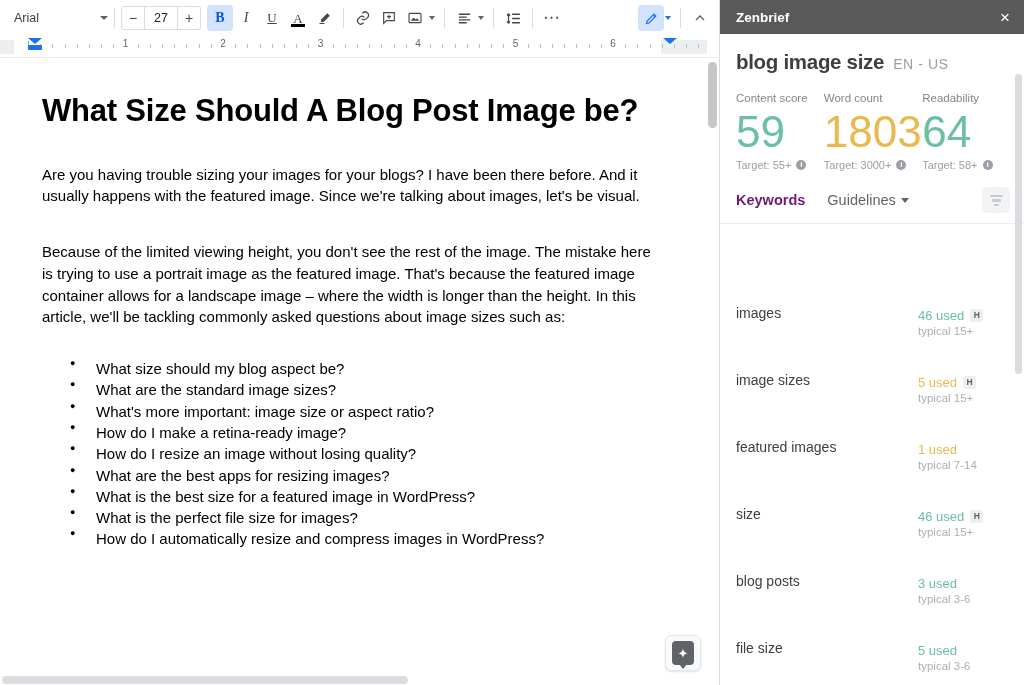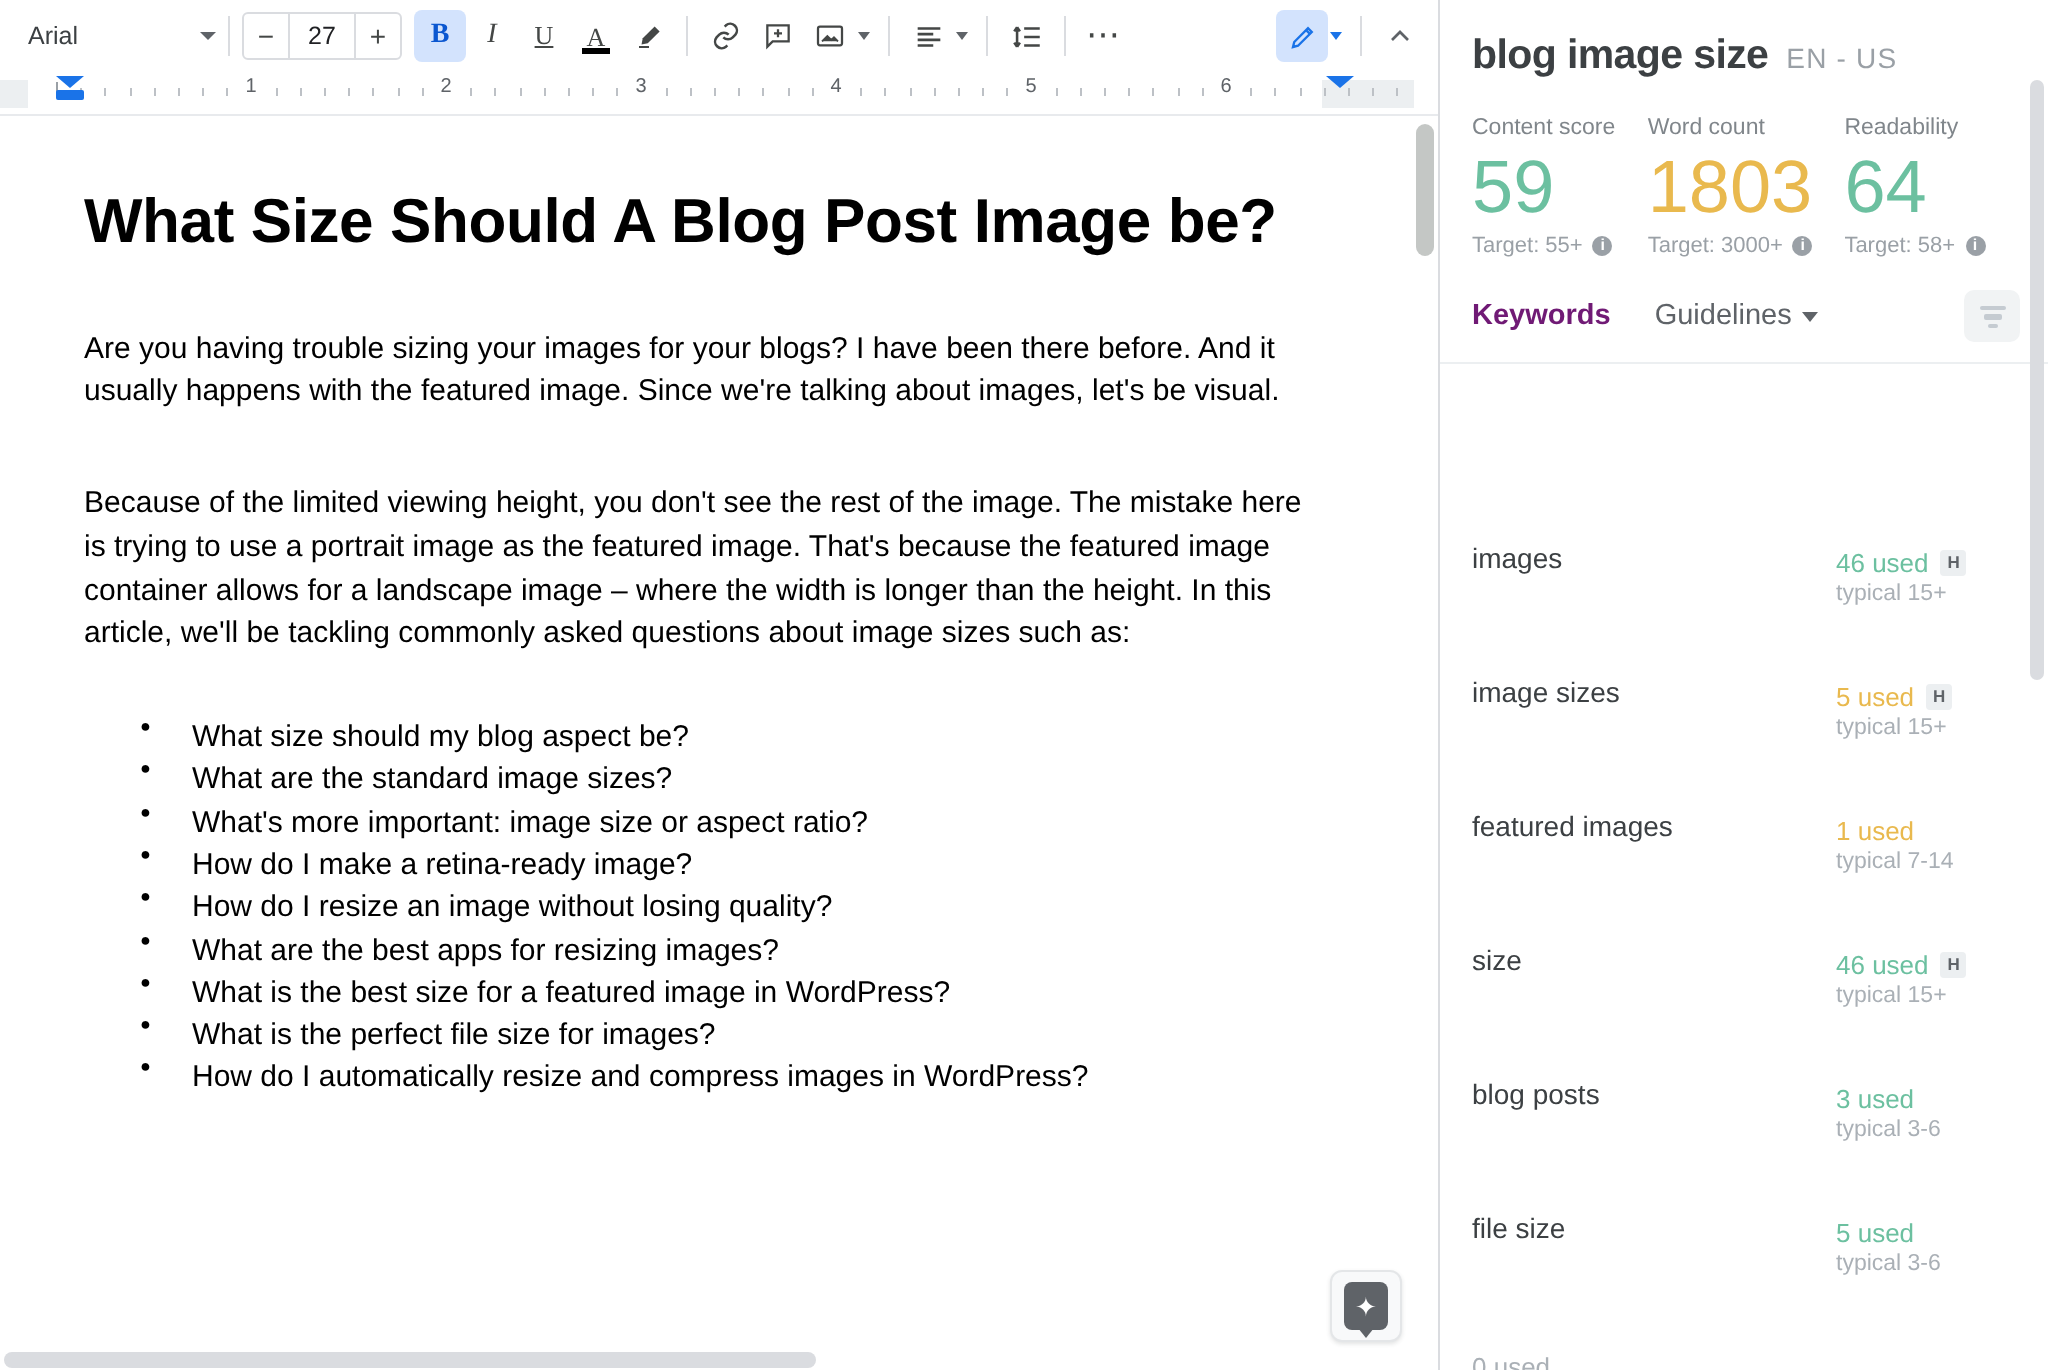--- a/index.html
+++ b/index.html
@@ -273,21 +273,21 @@
   }
 
   .metrics {
     display: flex;
     padding: 18px 14px 0 16px;
   }
   .metric { flex: 1; }
   .metric.m2 { flex: 1.12; }
   .metric-label { font-size: 11.5px; color: #80868b; }
   .metric-value {
-    font-size: 37px; line-height: 1.12; margin-top: 3px;
+    font-size: 44px; line-height: 1.12; margin-top: 3px;
     font-weight: 400;
   }
   .metric-target {
     font-size: 11px; color: #9aa0a6; margin-top: 3px;
     display: flex; align-items: center; gap: 5px;
   }
   .info-dot {
     display: inline-block; width: 10px; height: 10px;
     border-radius: 50%; background: #9aa0a6;
     color: #fff; font-size: 8px; line-height: 10px;
@@ -562,20 +562,24 @@
     </div>
     <div class="explore-btn">
       <div class="explore-chip">
         <span class="sparkle">✦</span>
       </div>
     </div>
   </div>
 
   <div class="panel">
 
+    <div class="panel-header">
+      <span class="ptitle">Zenbrief</span>
+      <span class="close-x">×</span>
+    </div>
 
     <div class="panel-body">
 
       <div class="kw-title-row">
         <span class="kw-title">blog image size</span>
         <span class="lang-badge">EN - US</span>
       </div>
 
       <div class="metrics" id="metrics-row">
           <div class="metric">

